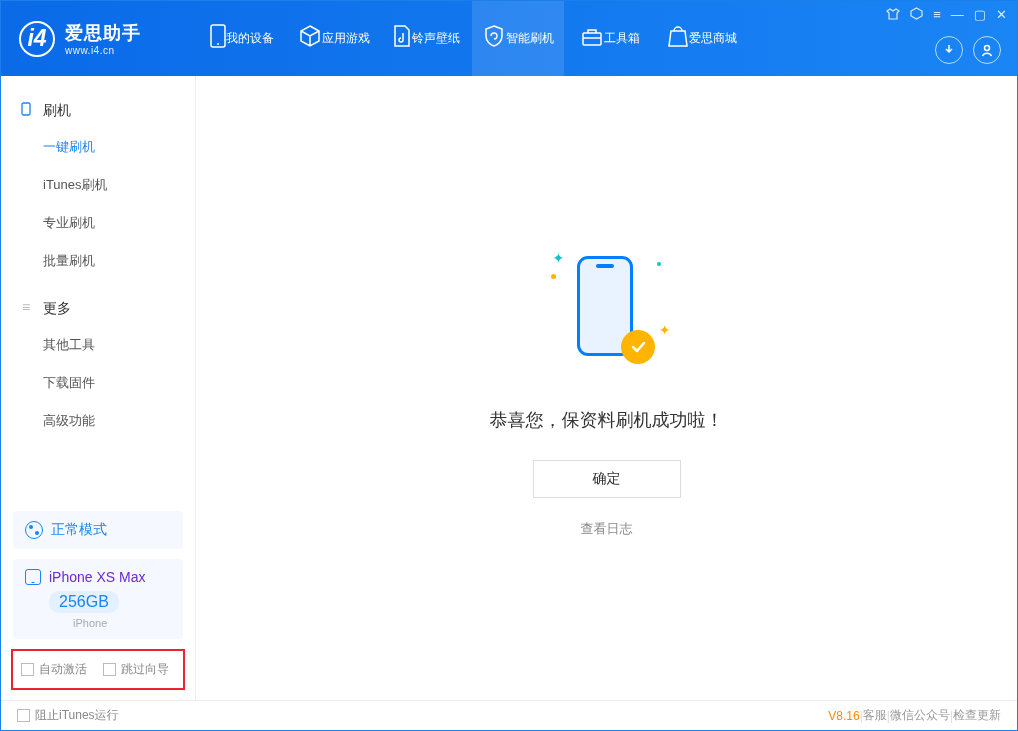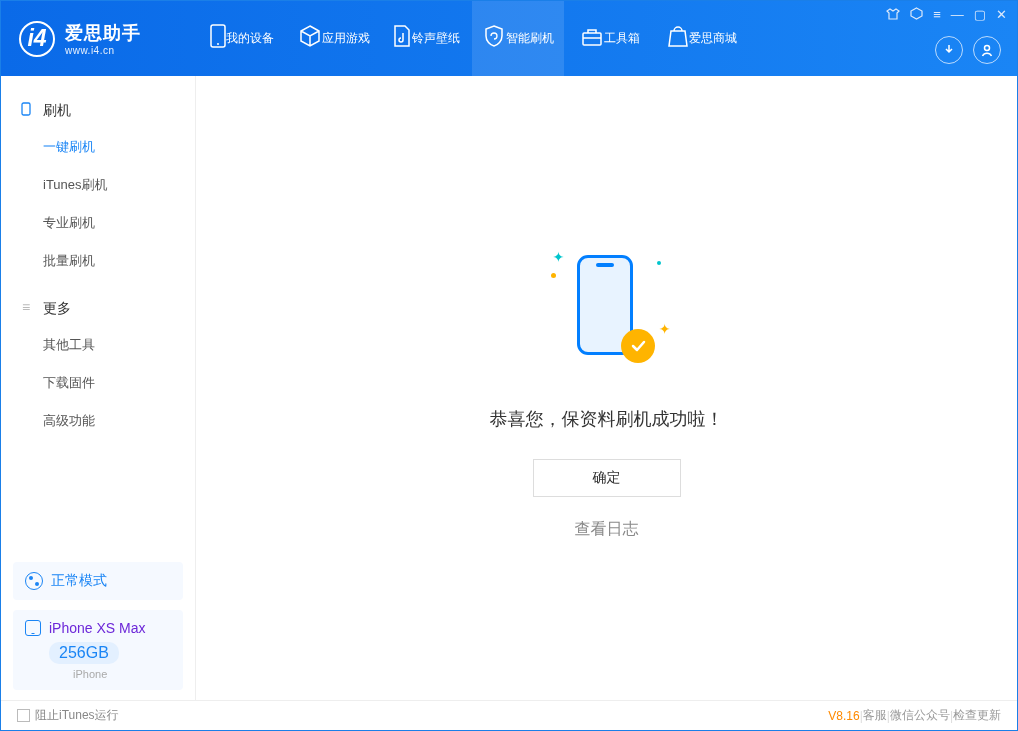--- a/index.html
+++ b/index.html
@@ -49,21 +49,21 @@
 .badge { position: absolute; right: 22px; bottom: 14px; width: 34px; height: 34px; background: #ffb400; border-radius: 50%; display: flex; align-items: center; justify-content: center; }
 .badge svg { display: block; }
 .dot { position: absolute; border-radius: 50%; }
 .d1 { width: 5px; height: 5px; background: #ffb400; top: 36px; left: 14px; }
 .d2 { width: 4px; height: 4px; background: #00c5cd; top: 24px; right: 16px; }
 .spark { position: absolute; color: #00c5cd; font-size: 14px; }
 .s1 { top: 12px; left: 16px; }
 .s2 { bottom: 40px; right: 6px; color: #ffb400; }
 .msg { font-size: 18px; color: #333; margin-bottom: 28px; }
 .ok-btn { width: 148px; height: 38px; border: 1px solid #ddd; background: #fff; font-size: 14px; color: #333; cursor: pointer; margin-bottom: 22px; }
-.log-link { font-size: 16px; color: #8a8a8a; cursor: pointer; }
+.log-link { font-size: 13px; color: #8a8a8a; cursor: pointer; }
 .footer { height: 30px; border-top: 1px solid #eee; display: flex; align-items: center; padding: 0 16px; font-size: 12px; color: #999; }
 .footer-left { display: flex; align-items: center; }
 .footer-right { margin-left: auto; display: flex; align-items: center; }
 .ver { color: #ff8a00; }
 .fsep { color: #ddd; }
 .flink { cursor: pointer; }
 </style>
 </head>
 <body>
 
@@ -191,20 +191,30 @@
 
       <div class="dev-box">
         <div class="dev-row">
           <span class="dev-ico"></span>
           <span class="dev-name">iPhone XS Max</span>
         </div>
         <div><span class="dev-cap">256GB</span></div>
         <div class="dev-type">iPhone</div>
       </div>
 
+      <div class="opt-row">
+        <label class="chk">
+          <span class="chk-box"></span>
+          <span>自动激活</span>
+        </label>
+        <label class="chk">
+          <span class="chk-box"></span>
+          <span>跳过向导</span>
+        </label>
+      </div>
     </div>
 
     <div class="main">
       <div class="illus">
         <span class="spark s1">✦</span>
         <span class="dot d1"></span>
         <span class="dot d2"></span>
         <span class="spark s2">✦</span>
         <div class="phone"></div>
         <div class="badge">

